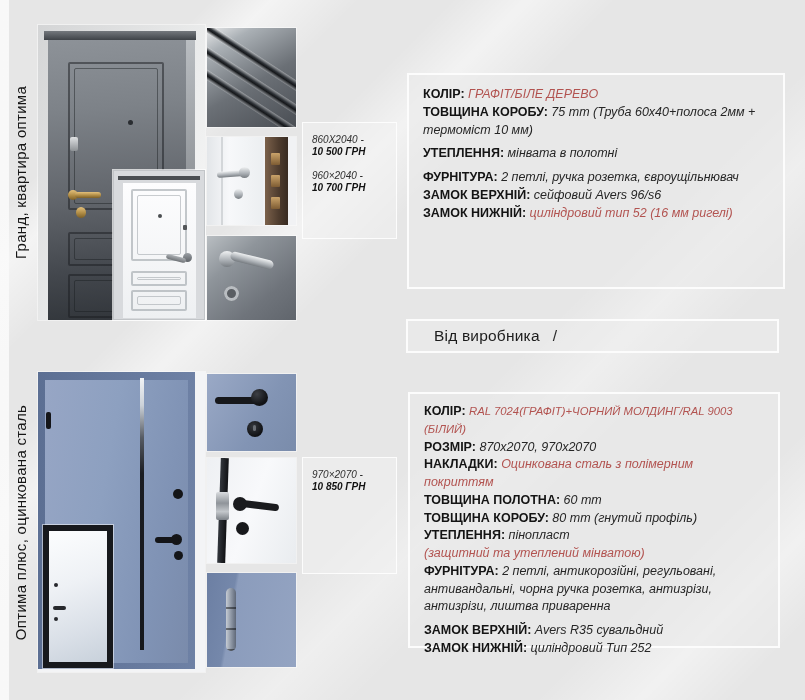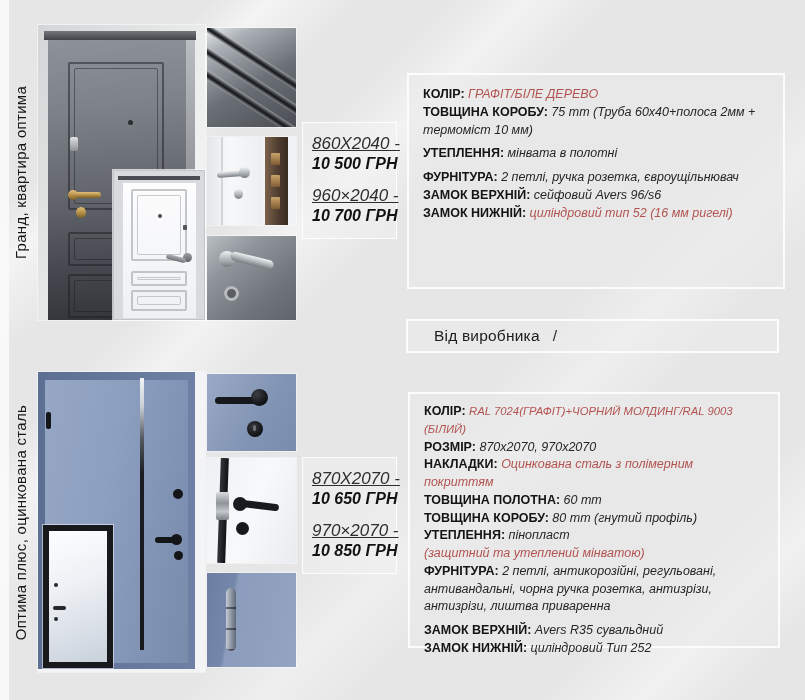--- a/index.html
+++ b/index.html
@@ -111,22 +111,22 @@
   .t22-knob{left:29px;top:64px;width:13px;height:13px;border-radius:50%;background:#18191c;}
   .th23{left:207px;top:573px;width:89px;height:94px;background:linear-gradient(100deg,#6c7fa3 0%,#7588ab 28%,#8b9cbc 31%,#94a4c2 100%);}
   .t23-hinge{left:19px;top:15px;width:10px;height:63px;border-radius:5px;
     background:
       repeating-linear-gradient(180deg,rgba(0,0,0,0) 0 19px,rgba(0,0,0,.45) 19px 21px),
       linear-gradient(90deg,#c6ccd4,#8f98a6 50%,#5f6878);}
   
   .pricebox{position:absolute;left:302px;width:95px;height:117px;border:1px solid rgba(253,253,253,.95);
     background:rgba(241,241,241,.5);padding:11px 8px 0 9px;}
   .pb1{top:122px;} .pb2{top:457px;}
-  .price-size{font-style:italic;font-size:17px;color:#2e2e2e;white-space:nowrap;text-decoration:underline;}
-  .price-val{font-style:italic;font-weight:700;font-size:16px;color:#121212;margin-top:1px;white-space:nowrap;}
+  .price-size{font-style:italic;font-size:10px;color:#2e2e2e;white-space:nowrap;}
+  .price-val{font-style:italic;font-weight:700;font-size:10px;color:#121212;margin-top:1px;white-space:nowrap;}
   .price-entry + .price-entry{margin-top:13px;}
   
   .spec{position:absolute;border:2px solid #fcfcfc;background:rgba(234,234,234,.55);
     padding:11px 14px;font-size:12.5px;color:#2a2a2a;}
   .spec1{left:407px;top:73px;width:378px;height:216px;}
   .spec2{left:408px;top:392px;width:372px;height:256px;padding-top:9px;}
   .row{margin:0 0;line-height:1.42;}
   .row.mt{margin-top:6px;}
   .lab{font-weight:700;color:#141414;}
   .val{font-style:italic;color:#262626;}
@@ -263,24 +263,20 @@
     <div class="abs t22-lever"></div>
     <div class="abs t22-knob"></div>
   </div>
 
   <div class="photo th23">
     <div class="abs t23-hinge"></div>
   </div>
 
   <div class="pricebox pb2">
     <div class="price-entry">
-      <div class="price-size">870X2070 -</div>
-      <div class="price-val">10 650 ГРН</div>
-    </div>
-    <div class="price-entry">
       <div class="price-size">970×2070 -</div>
       <div class="price-val">10 850 ГРН</div>
     </div>
   </div>
 
   <div class="spec spec2">
     <div class="row"><span class="lab">КОЛІР:</span> <span class="val red small">RAL 7024(ГРАФІТ)+ЧОРНИЙ МОЛДИНГ/RAL 9003 (БІЛИЙ)</span></div>
     <div class="row"><span class="lab">РОЗМІР:</span> <span class="val">870x2070, 970x2070</span></div>
     <div class="row"><span class="lab">НАКЛАДКИ:</span> <span class="val red">Оцинкована сталь з полімерним покриттям</span></div>
     <div class="row"><span class="lab">ТОВЩИНА ПОЛОТНА:</span> <span class="val">60 mm</span></div>

